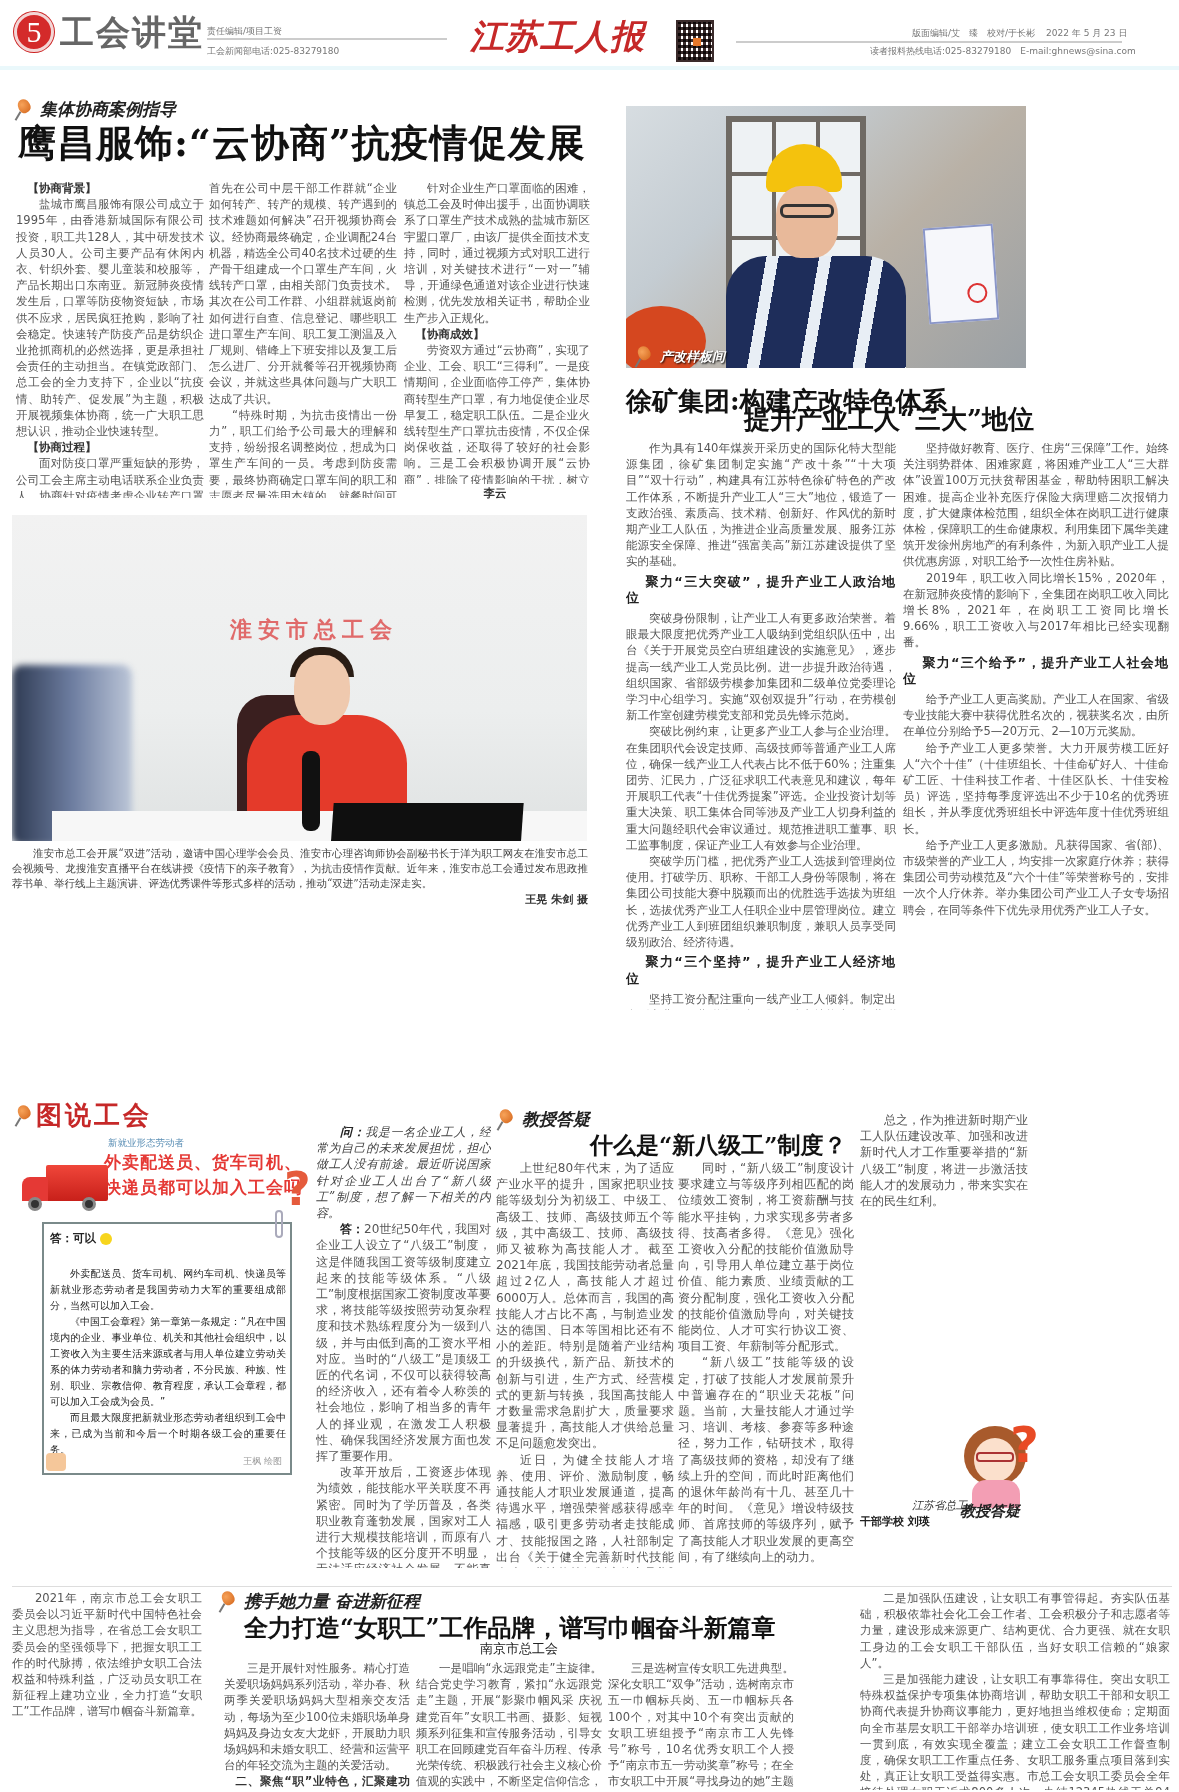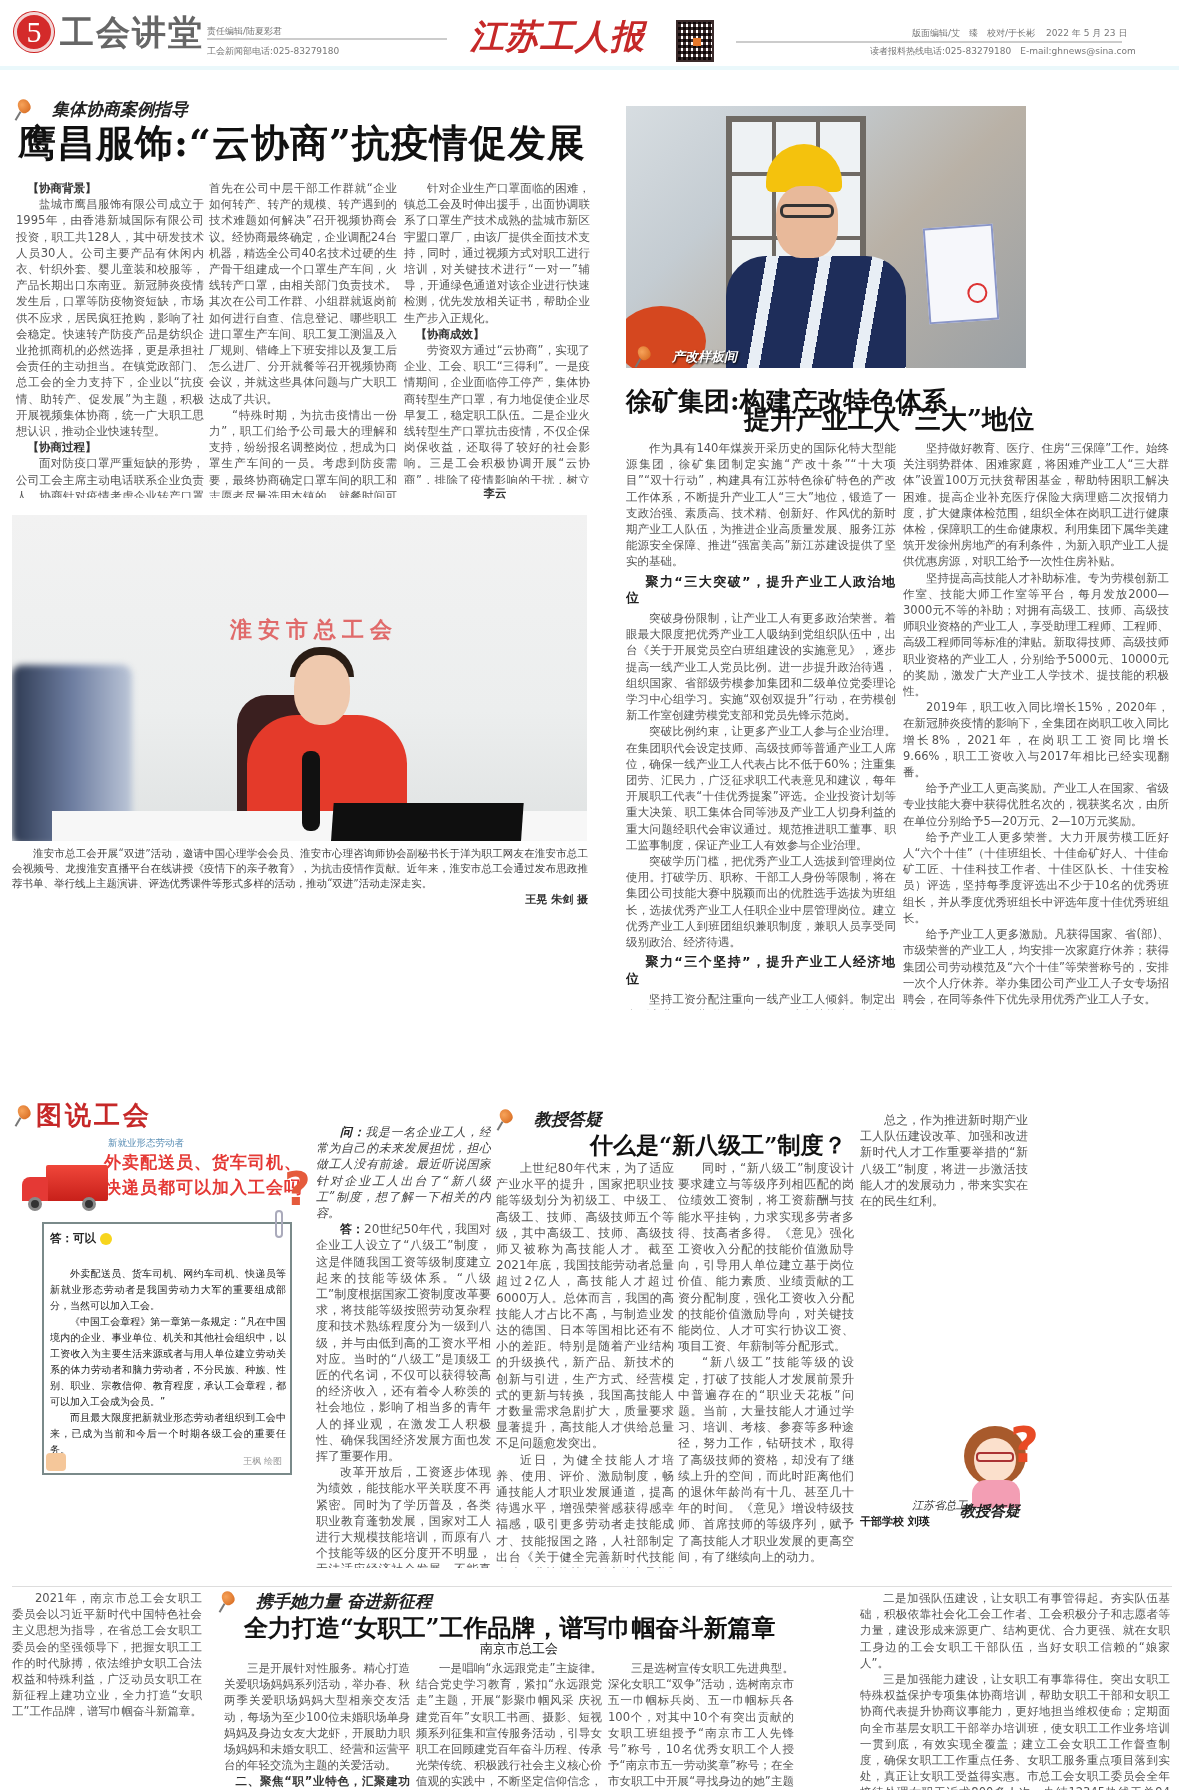--- a/index.html
+++ b/index.html
@@ -16,21 +16,21 @@
   .mast-line { height: 2px; background: #ccc; }
   .paper-logo { left: 470px; top: 14px; font-family: "DejaVu Serif", serif; font-size: 34px; color: #c62828; font-style: italic; font-weight: bold; letter-spacing: 1px; }
   .qr { left: 676px; top: 20px; width: 38px; height: 42px; background:
         repeating-linear-gradient(90deg, #3a2a2a 0 3px, #fff 3px 5px),
         repeating-linear-gradient(0deg, #3a2a2a 0 3px, #fff 3px 6px);
         background-blend-mode: multiply; border: 2px solid #3a2a2a; }
   .qr::after { content: ""; position: absolute; left: 15px; top: 16px; width: 8px; height: 8px; background: #e8782a; }
   .mast-bar { left: 0; top: 66px; width: 1179px; height: 4px; background: #eaf8fb; }
 
   
-  .kicker { font-family: "DejaVu Serif", serif; font-weight: bold; font-style: italic; color: #222; font-size: 17px; display: flex; align-items: center; gap: 20px; }
+  .kicker { font-family: "DejaVu Serif", serif; font-weight: bold; font-style: italic; color: #222; font-size: 17px; display: flex; align-items: center; gap: 8px; }
   .pin { width: 18px; height: 22px; position: relative; display: inline-block; }
   .pin::before { content: ""; position: absolute; left: 4px; top: 0; width: 12px; height: 14px; border-radius: 50% 50% 40% 40%; background: radial-gradient(circle at 40% 35%, #f7a35a, #d4661c); transform: rotate(-30deg); }
   .pin::after { content: ""; position: absolute; left: 3px; top: 12px; width: 2px; height: 10px; background: #777; transform: rotate(30deg); }
 
   .headline { font-family: "DejaVu Serif", serif; font-weight: bold; color: #111; }
   .col-text { font-family: "DejaVu Sans", sans-serif; font-size: 11.5px; line-height: 16.2px; color: #555; text-align: justify; overflow: hidden; }
   .col-text p { text-indent: 2em; }
   .col-text .sub { text-indent: 1em; font-weight: bold; color: #333; }
   .col-text .subhead { font-weight: bold; color: #222; font-size: 13px; text-indent: 1.5em; margin: 4px 0 4px; letter-spacing: 1px; }
   .byline { text-align: center; font-weight: bold; color: #333; font-family: "DejaVu Sans", sans-serif; font-size: 11.5px; }
@@ -95,21 +95,21 @@
   .professor .lbl { position: absolute; left: 0; top: 82px; font-family: "DejaVu Serif", serif; font-weight: bold; font-style: italic; font-size: 15px; color: #222; white-space: nowrap; }
 
   .divider-h { height: 1px; background: #ddd; }
 </style>
 </head>
 <body>
 
 <div class="abs masthead">
   <div class="abs page-badge">5</div>
   <div class="abs section-name">工会讲堂</div>
-  <div class="abs mast-meta" style="left:207px;top:25px;">责任编辑/陆夏彩君</div>
+  <div class="abs mast-meta" style="left:207px;top:25px;">责任编辑/项目工资</div>
   <div class="abs mast-line" style="left:207px;top:38px;width:240px;"></div>
   <div class="abs mast-meta" style="left:207px;top:45px;">工会新闻部电话:025-83279180</div>
   <div class="abs paper-logo">江苏工人报</div>
   <div class="abs qr"></div>
   <div class="abs mast-meta" style="left:912px;top:27px;">版面编辑/艾　臻　校对/于长彬</div>
   <div class="abs mast-meta" style="left:1046px;top:27px;">2022 年 5 月 23 日</div>
   <div class="abs mast-line" style="left:736px;top:41px;width:386px;"></div>
   <div class="abs mast-meta" style="left:870px;top:45px;">读者报料热线电话:025-83279180　E-mail:ghnews@sina.com</div>
   <div class="abs mast-bar"></div>
 </div>
@@ -162,22 +162,22 @@
   <p>作为具有140年煤炭开采历史的国际化特大型能源集团，徐矿集团制定实施“产改十条”“十大项目”“双十行动”，构建具有江苏特色徐矿特色的产改工作体系，不断提升产业工人“三大”地位，锻造了一支政治强、素质高、技术精、创新好、作风优的新时期产业工人队伍，为推进企业高质量发展、服务江苏能源安全保障、推进“强富美高”新江苏建设提供了坚实的基础。</p>
   <p class="subhead">聚力“三大突破”，提升产业工人政治地位</p>
   <p>突破身份限制，让产业工人有更多政治荣誉。着眼最大限度把优秀产业工人吸纳到党组织队伍中，出台《关于开展党员空白班组建设的实施意见》，逐步提高一线产业工人党员比例。进一步提升政治待遇，组织国家、省部级劳模参加集团和二级单位党委理论学习中心组学习。实施“双创双提升”行动，在劳模创新工作室创建劳模党支部和党员先锋示范岗。</p>
   <p>突破比例约束，让更多产业工人参与企业治理。在集团职代会设定技师、高级技师等普通产业工人席位，确保一线产业工人代表占比不低于60%；注重集团劳、汇民力，广泛征求职工代表意见和建议，每年开展职工代表“十佳优秀提案”评选。企业投资计划等重大决策、职工集体合同等涉及产业工人切身利益的重大问题经职代会审议通过。规范推进职工董事、职工监事制度，保证产业工人有效参与企业治理。</p>
   <p>突破学历门槛，把优秀产业工人选拔到管理岗位使用。打破学历、职称、干部工人身份等限制，将在集团公司技能大赛中脱颖而出的优胜选手选拔为班组长，选拔优秀产业工人任职企业中层管理岗位。建立优秀产业工人到班团组织兼职制度，兼职人员享受同级别政治、经济待遇。</p>
   <p class="subhead">聚力“三个坚持”，提升产业工人经济地位</p>
   <p>坚持工资分配注重向一线产业工人倾斜。制定出台《产业工人薪酬分配意见》，建立技能水平与薪酬等级挂钩制度，实行协议工资、项目工资、年薪制等分配方式。国家、省(部)、市级劳动模范、“五一劳动奖章”获得者及集团公司劳动模范，在岗期间月度岗位工资标准分别不低于所在单位正处级、副处级、正科级、副科级干部。国家级、省(部)级劳动模范分别增加2.5%、2%，市级劳动模范或连续两次获评集团公司劳动模范增加1.5%，高级技师、技师、高级工分别增加1.5%、1%、0.5%。</p>
 </div>
 <div class="abs col-text" style="left:903px;top:440px;width:266px;height:580px;">
   <p>坚持做好教育、医疗、住房“三保障”工作。始终关注弱势群体、困难家庭，将困难产业工人“三大群体”设置100万元扶贫帮困基金，帮助特困职工解决困难。提高企业补充医疗保险大病理赔二次报销力度，扩大健康体检范围，组织全体在岗职工进行健康体检，保障职工的生命健康权。利用集团下属华美建筑开发徐州房地产的有利条件，为新入职产业工人提供优惠房源，对职工给予一次性住房补贴。</p>
-  <p>坚持提高高技能人才补助标准。专为劳模创新工作室、技能大师工作室等平台，每月发放2000—3000元不等的补助；对拥有高级工、技师、高级技师职业资格的产业工人，享受助理工程师、工程师、高级工程师同等标准的津贴。新取得技师、高级技师职业资格的产业工人，分别给予5000元、10000元的奖励，激发广大产业工人学技术、提技能的积极性。</p>
   <p>2019年，职工收入同比增长15%，2020年，在新冠肺炎疫情的影响下，全集团在岗职工收入同比增长8%，2021年，在岗职工工资同比增长9.66%，职工工资收入与2017年相比已经实现翻番。</p>
+  <p class="subhead">聚力“三个给予”，提升产业工人社会地位</p>
   <p>给予产业工人更高奖励。产业工人在国家、省级专业技能大赛中获得优胜名次的，视获奖名次，由所在单位分别给予5—20万元、2—10万元奖励。</p>
   <p>给予产业工人更多荣誉。大力开展劳模工匠好人“六个十佳”（十佳班组长、十佳命矿好人、十佳命矿工匠、十佳科技工作者、十佳区队长、十佳安检员）评选，坚持每季度评选出不少于10名的优秀班组长，并从季度优秀班组长中评选年度十佳优秀班组长。</p>
   <p>给予产业工人更多激励。凡获得国家、省(部)、市级荣誉的产业工人，均安排一次家庭疗休养；获得集团公司劳动模范及“六个十佳”等荣誉称号的，安排一次个人疗休养。举办集团公司产业工人子女专场招聘会，在同等条件下优先录用优秀产业工人子女。</p>
 </div>
 
 <div class="abs photo-lecture">
   <div class="sub-wall">淮安市总工会</div>
   <div class="blur-left"></div>
   <div class="chair"></div>
   <div class="vest"></div>

